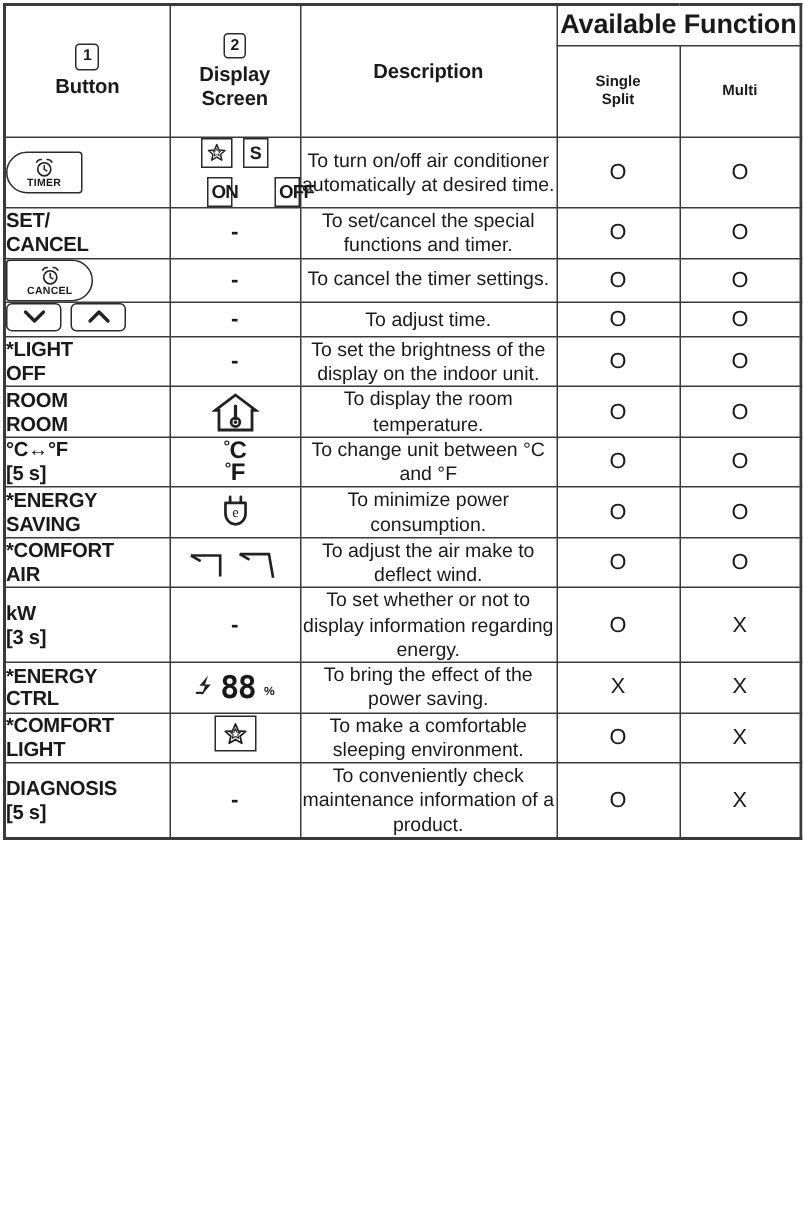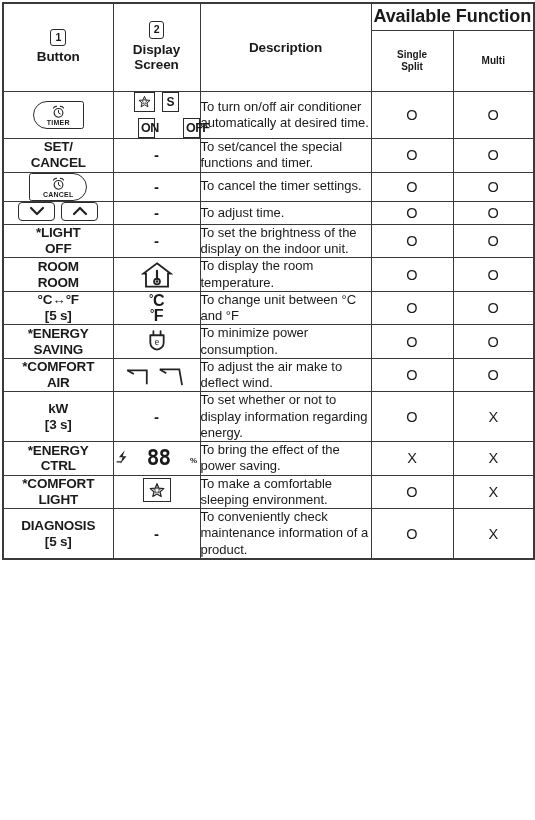--- a/index.html
+++ b/index.html
@@ -69,36 +69,36 @@
     font-weight: bold;
     line-height: 1;
     padding: 2px 4px 3px 4px;
     margin-bottom: 3px;
     min-width: 13px;
   }
   .hdr-inner { padding: 6px 2px 7px 2px; }
 
   
   .cell-button {
-    text-align: center;
+    text-align: left;
     font-weight: bold;
     font-size: 13.5px;
     line-height: 1.18;
     padding: 5px 2px;
     letter-spacing: -0.2px;
   }
   .cell-display {
     text-align: center;
     padding: 5px 2px;
   }
   .cell-desc {
     font-size: 13px;
     line-height: 1.25;
     padding: 5px 5px 5px 6px;
-    text-align: left;
+    text-align: center;
     margin-left: 18px;
   }
   .cell-mark {
     text-align: center;
     font-size: 14.5px;
     padding: 4px 2px;
   }
   .dash { font-size: 15px; font-weight: bold; line-height: 1; }
 
   
@@ -133,21 +133,21 @@
     line-height: 0.95;
     text-align: center;
     letter-spacing: -0.5px;
   }
   .cf-stack .deg { font-size: 11px; vertical-align: 0.35em; }
 
   .energy-ctrl-wrap {
     display: flex;
     align-items: flex-end;
     justify-content: center;
-    gap: 18px;
+    gap: 4px;
   }
   .seg-digits {
     font-family: "DejaVu Sans Mono", monospace;
     font-weight: bold;
     font-size: 21px;
     line-height: 0.85;
     letter-spacing: -1px;
   }
   .pct { font-size: 8px; font-weight: bold; margin-left: 2px; margin-bottom: 2px; }
 </style>

